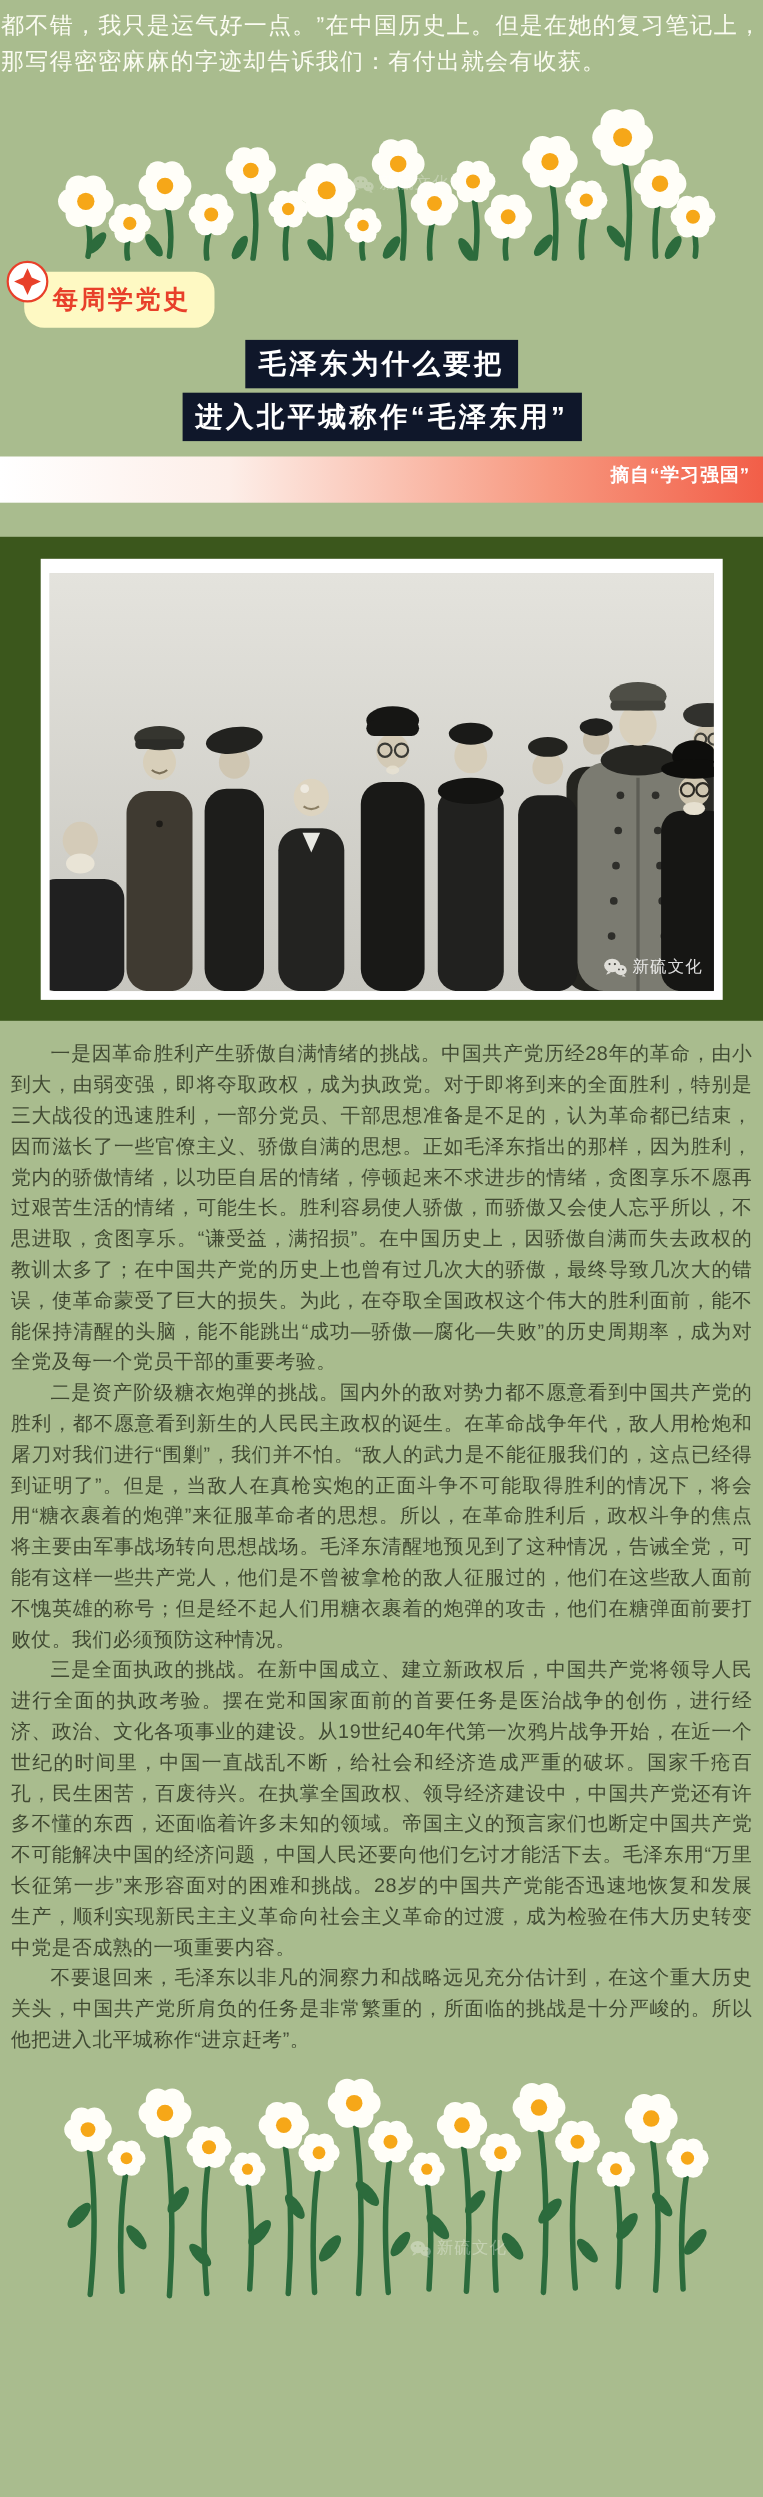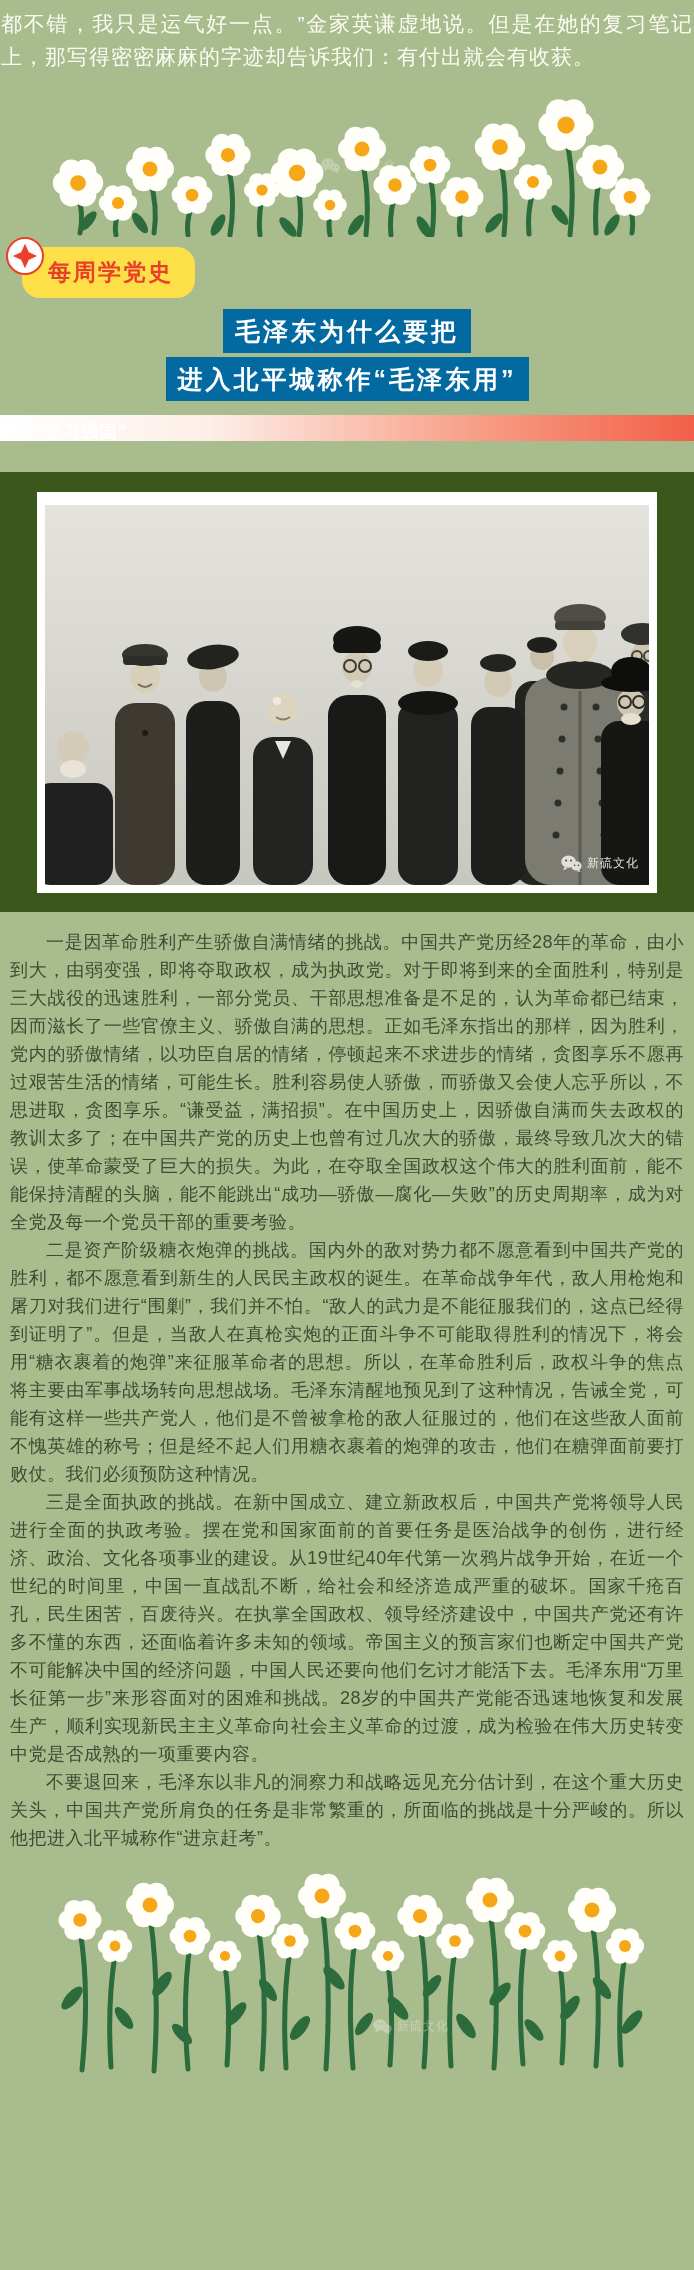--- a/index.html
+++ b/index.html
@@ -15,56 +15,56 @@
   .top-text{
     margin:0; padding:7px 1px 2px 1px;
     color:#fbfcf2; font-size:21px; line-height:33px;
     letter-spacing:1px; text-align:justify;
   }
 
   
   .flowers{position:relative;}
   .flowers svg{display:block;}
   .wm{
-    position:absolute; display:flex; align-items:center; gap:5px;
-    color:#fff; font-size:12px; letter-spacing:1px; white-space:nowrap;
+    position:absolute; display:flex; align-items:flex-end; gap:5px;
+    color:#fff; font-size:15px; letter-spacing:1px; white-space:nowrap;
   }
   .wm .wm-ic{display:inline-flex;}
   .wm-top{left:320px; top:82px; opacity:.28;}
   .wm-bottom{left:372px; top:50px; opacity:.32;}
   .wm-photo{right:10px; bottom:12px; opacity:.85;}
 
   
   .badge-row{position:relative; height:56px; margin:4px 0 2px 0;}
   .badge{
     position:absolute; left:22px; top:6px;
-    background:#fde047; color:#e8402a;
+    background:#fef9c3; color:#e8402a;
     font-size:23px; font-weight:bold; letter-spacing:2px;
     padding:10px 22px 10px 26px;
     border-radius:6px 18px 18px 18px;
   }
   .badge-star{
     position:absolute; left:6px; top:-4px; z-index:2;
     width:38px; height:38px; background:#fff;
     border:2px solid #e8402a; border-radius:50%;
     display:flex; align-items:center; justify-content:center;
     box-sizing:border-box;
   }
 
   
   .title{margin:10px 0 12px 0; text-align:center; line-height:38px;}
   .title .hl{
-    display:inline-block; background:#0369a1; color:#fff;
+    display:inline-block; background:#0f172a; color:#fff;
     font-size:25px; font-weight:bold; letter-spacing:3px;
     padding:3px 12px; margin:2px 0;
   }
 
   
   .ribbon{
-    height:26px; line-height:34px; text-align:left;
+    height:42px; line-height:34px; text-align:right;
     background:linear-gradient(90deg,#ffffff 0%,#fdeee8 30%,#f7987f 72%,#f25e48 100%);
   }
   .ribbon span{
     color:#fff; font-size:17px; font-weight:bold;
     letter-spacing:1px; padding-right:12px;
   }
 
   .gap{height:31px;}
 
   
@@ -79,21 +79,21 @@
     margin:0; text-indent:2em;
     color:#414a33; font-size:18px; line-height:28px;
     letter-spacing:.5px; text-align:justify;
   }
 </style>
 </head>
 <body>
 
 <div class="page">
 
-  <p class="top-text">都不错，我只是运气好一点。”金家英谦虚地说。但是在她的复习笔记上，那写得密密麻麻的字迹却告诉我们：有付出就会有收获。</p>
+  <p class="top-text">都不错，我只是运气好一点。”在中国历史上。但是在她的复习笔记上，那写得密密麻麻的字迹却告诉我们：有付出就会有收获。</p>
 
   <div class="flowers flowers-top">
     <svg width="694" height="162" viewBox="0 0 694 162">
       <defs>
         <symbol id="daisy" overflow="visible">
           <g fill="#fffef8">
             <circle cx="13" cy="0" r="11"></circle>
               <circle cx="6.5" cy="11.3" r="11"></circle>
             <circle cx="-6.5" cy="11.3" r="11"></circle>
               <circle cx="-13" cy="0" r="11"></circle>

